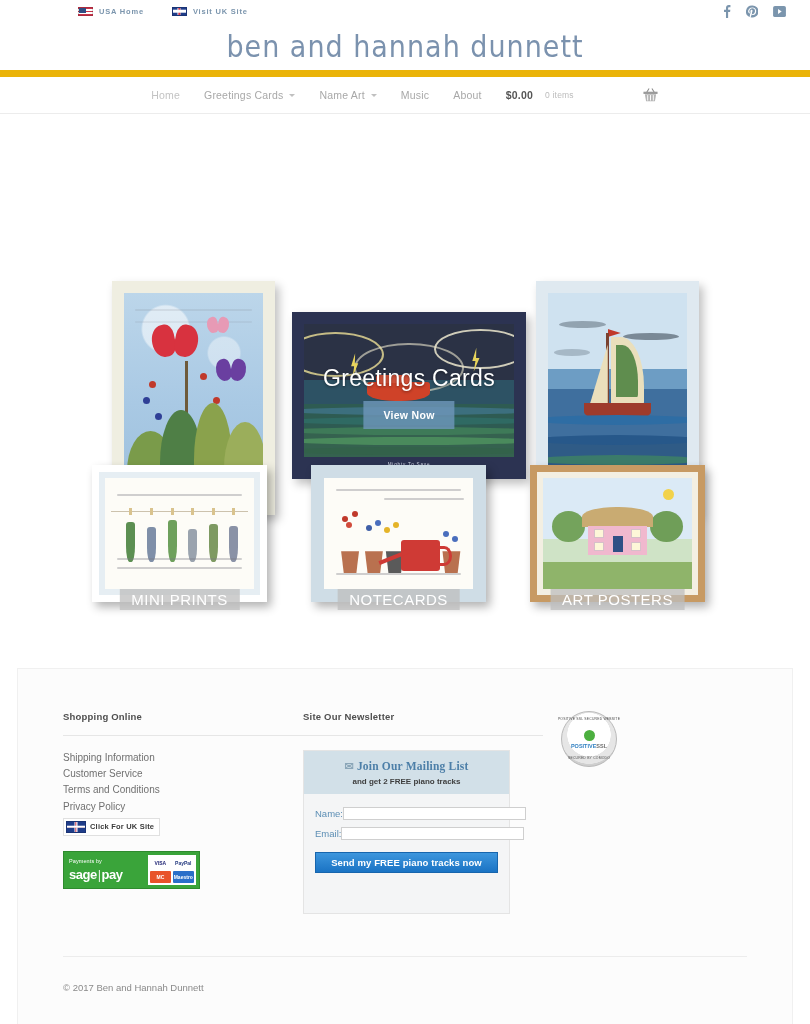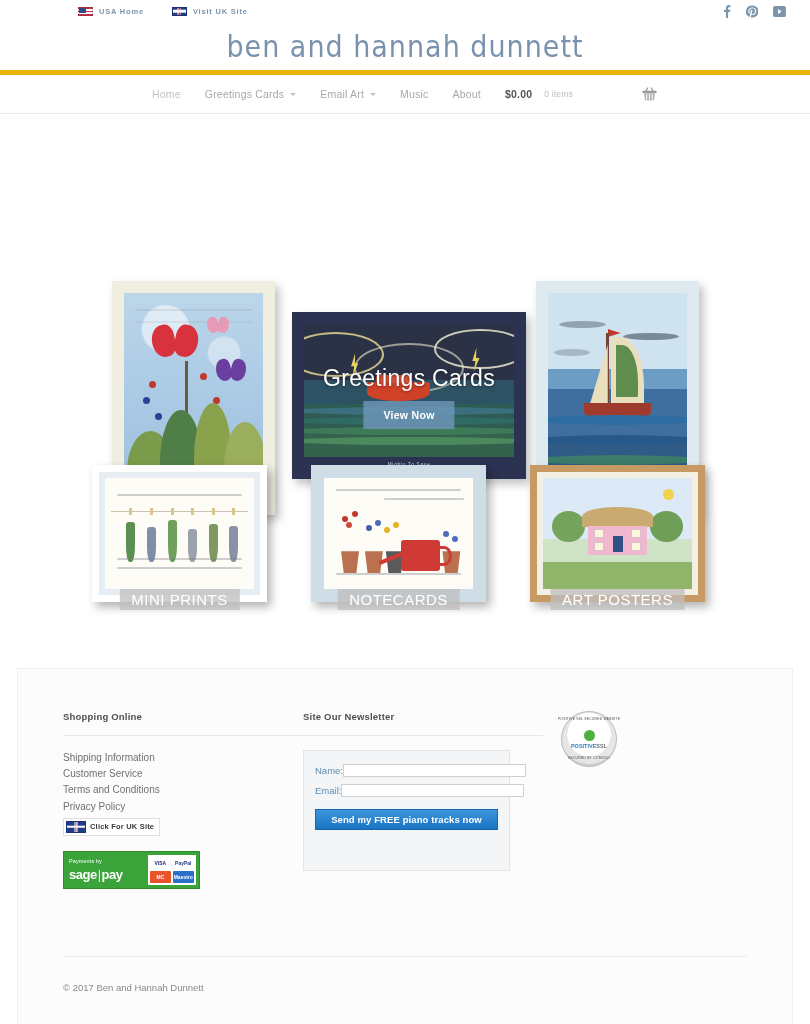--- a/index.html
+++ b/index.html
@@ -47,21 +47,21 @@
     font-size: 27px;
     color: #7b92ae;
     letter-spacing: 1px;
     font-weight: 400;
     transform: scaleY(1.12);
     text-decoration:none;
   }
 
   
   .navbar {
-    border-top: 5px solid #eab308;
+    border-top: 7px solid #eab308;
     border-bottom: 1px solid #ececec;
     height: 44px;
     display:flex;
     align-items:center;
     justify-content:center;
   }
   .nav-inner { display:flex; align-items:center; gap:0; }
   .nav-item {
     font-size: 10.5px;
     color: #a8a8a8;
@@ -313,21 +313,21 @@
 <div class="navbar">
   <div class="nav-inner">
     <a class="nav-item home" href="#">
       <span>Home</span>
     </a>
     <a class="nav-item" href="#">
       <span>Greetings Cards</span>
       <i class="caret"></i>
     </a>
     <a class="nav-item" href="#">
-      <span>Email Art</span>
+      <span>Name Art</span>
       <i class="caret"></i>
     </a>
     <a class="nav-item" href="#">
       <span>Music</span>
     </a>
     <a class="nav-item" href="#">
       <span>About</span>
     </a>
     <a class="nav-item" href="#">
       <span class="cart-amount">$0.00</span>
@@ -539,20 +539,26 @@
           <span class="sp-card c-mc">MC</span>
           <span class="sp-card c-maestro">Maestro</span>
         </div>
       </div>
     </div>
 
     <div class="fcol2">
       <div class="f-head">Site Our Newsletter</div>
       <div class="f-rule"></div>
       <div class="nl-box">
+        <div class="nl-head">
+          <div class="nl-title">
+            <span class="mail">✉</span><span>Join Our Mailing List</span>
+          </div>
+          <div class="nl-sub">and get 2 FREE piano tracks</div>
+        </div>
         <div class="nl-body">
           <div class="nl-row">
             <span class="nl-label">Name:</span>
             <input class="nl-input" type="text" value="" style="">
           </div>
           <div class="nl-row">
             <span class="nl-label">Email:</span>
             <input class="nl-input" type="text" value="" style="">
           </div>
           <div class="nl-btn">Send my FREE piano tracks now</div>

